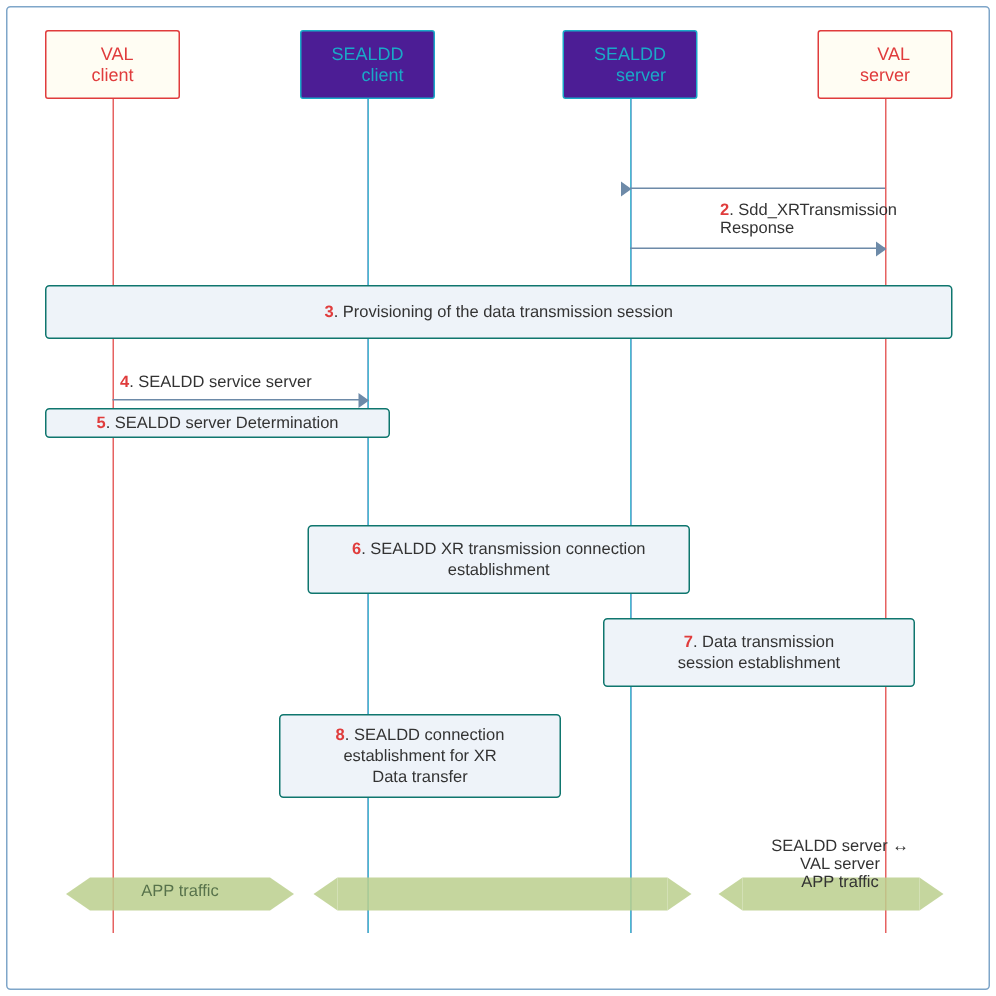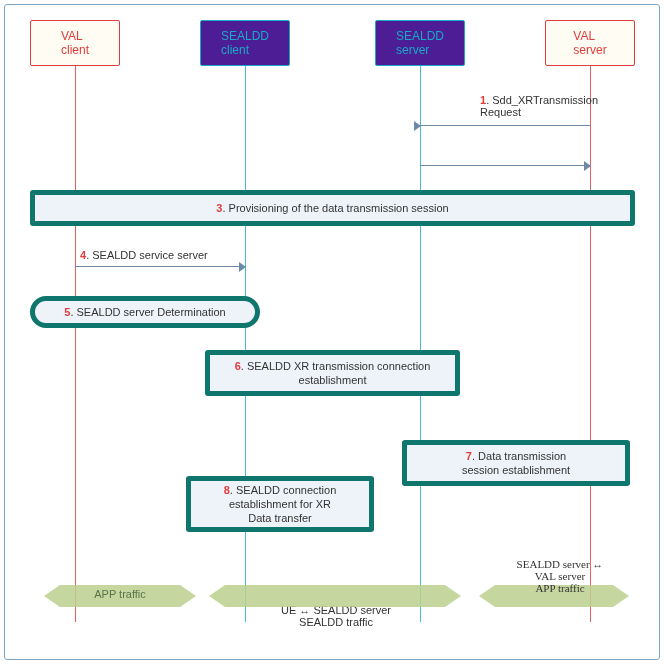--- a/index.html
+++ b/index.html
@@ -23,21 +23,21 @@
     position: absolute;
     top: 20px;
     width: 90px;
     height: 46px;
     border: 1px solid;
     border-radius: 2px;
     font-size: 12px;
     display: flex;
     align-items: center;
     justify-content: center;
-    text-align: left;
+    text-align: right;
     box-sizing: border-box;
     line-height: 1.2;
   }
   .red { color: #e03c3c; border-color: #e03c3c; background: #fffdf3; }
   .cyan { color: #1aa9c7; border-color: #1aa9c7; background: #4c1d95; }
 
   .lifeline {
     position: absolute;
     top: 66px;
     width: 0;
@@ -66,21 +66,21 @@
     position: absolute;
     font-size: 11px;
     color: #333;
     white-space: nowrap;
   }
   .label .num { color: #e03c3c; font-weight: bold; }
 
   
   .box {
     position: absolute;
-    border: 5px solid #0f766e;
+    border: 1px solid #0f766e;
     background: #eef3f9;
     border-radius: 3px;
     font-size: 11px;
     display: flex;
     align-items: center;
     justify-content: center;
     text-align: center;
     box-sizing: border-box;
     padding: 4px 8px;
     line-height: 1.3;
@@ -139,52 +139,51 @@
   <div class="participant red" style="left:545px;">
       <span>VAL<br>server</span>
     </div>
 
   <div class="lifeline red" style="left:75px;"></div>
   <div class="lifeline cyan" style="left:245px;"></div>
   <div class="lifeline cyan" style="left:420px;"></div>
   <div class="lifeline red" style="left:590px;"></div>
 
   <div class="arrow left" style="left:420px; width:170px; top:125px;"></div>
-  <div class="label" style="left:480px; top:94px;">
-    <span class="num">1</span><span>. Sdd_XRTransmission<br>Request</span>
-  </div>
 
   <div class="arrow right" style="left:420px; width:170px; top:165px;"></div>
+  <div class="label" style="left:480px; top:134px;">
+    <span class="num">2</span><span>. Sdd_XRTransmission<br>Response</span>
+  </div>
 
   <div class="box" style="left:30px; top:190px; width:605px; height:36px;">
     <span><span class="num">3</span><span>. Provisioning of the data transmission session</span></span>
   </div>
 
   <div class="arrow right" style="left:75px; width:170px; top:266px;"></div>
   <div class="label" style="left:80px; top:249px;">
     <span class="num">4</span><span>. SEALDD service server</span>
   </div>
 
-  <div class="box" style="left:30px; top:296px; width:230px; height:32px;border-radius:17px;">
+  <div class="box" style="left:30px; top:272px; width:230px; height:20px;">
     <span><span class="num">5</span><span>. SEALDD server Determination</span></span>
   </div>
 
   <div class="box" style="left:205px; top:350px; width:255px; height:46px;">
     <span><span class="num">6</span><span>. SEALDD XR transmission connection<br>establishment</span></span>
   </div>
 
-  <div class="box" style="left:402px; top:412px; width:228px; height:46px;margin-top:28px;">
+  <div class="box" style="left:402px; top:412px; width:208px; height:46px;">
     <span><span class="num">7</span><span>. Data transmission<br>session establishment</span></span>
   </div>
 
   <div class="box" style="left:186px; top:476px; width:188px; height:56px;">
     <span><span class="num">8</span><span>. SEALDD connection<br>establishment for XR<br>Data transfer</span></span>
   </div>
 
   <div class="traffic bidir" style="left:60px; width:120px; top:585px;">
     <div class="tlabel">APP traffic</div>
   </div>
-  <div class="label" style="left:256px; top:604px; text-align:center; width:160px; white-space:normal; color:#333;">UE ↔ SEALDD server<br>SEALDD traffic</div>
   <div class="traffic bidir" style="left:225px; width:220px; top:585px;"></div>
   <div class="traffic bidir" style="left:495px; width:118px; top:585px;"></div>
-  <div class="label" style="left:490px; top:558px; width:140px; text-align:center; white-space:normal;font-family:Liberation Serif, serif;">SEALDD server ↔<br>VAL server<br>APP traffic</div>
+  <div class="label" style="left:490px; top:558px; width:140px; text-align:center; white-space:normal;">SEALDD server ↔<br>VAL server<br>APP traffic</div>
 
 </div>
 
 </body></html>

